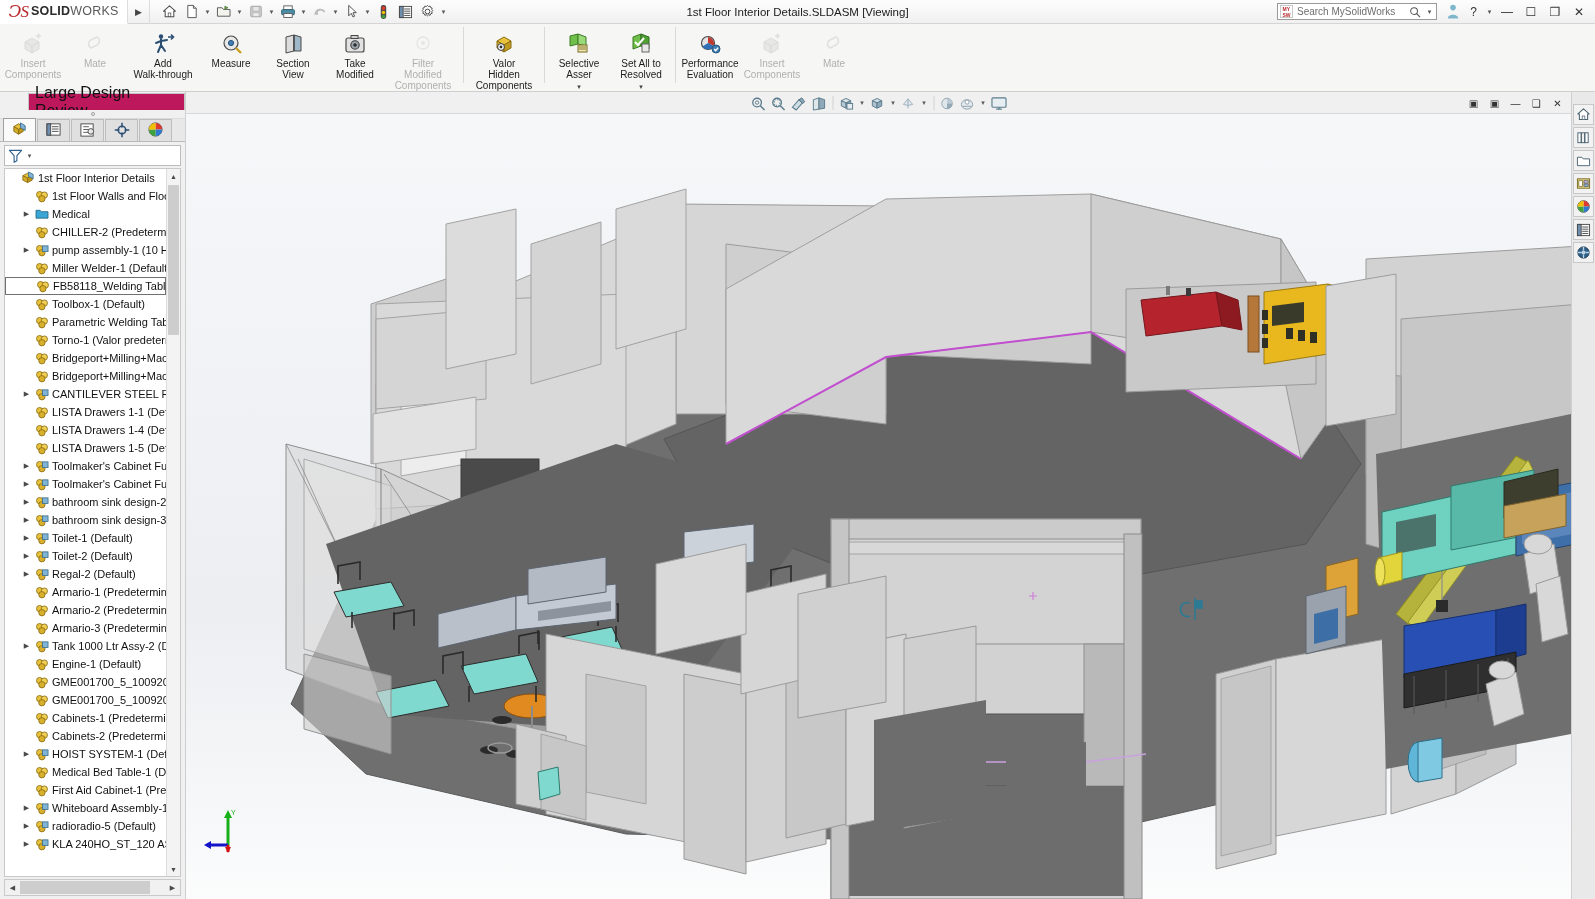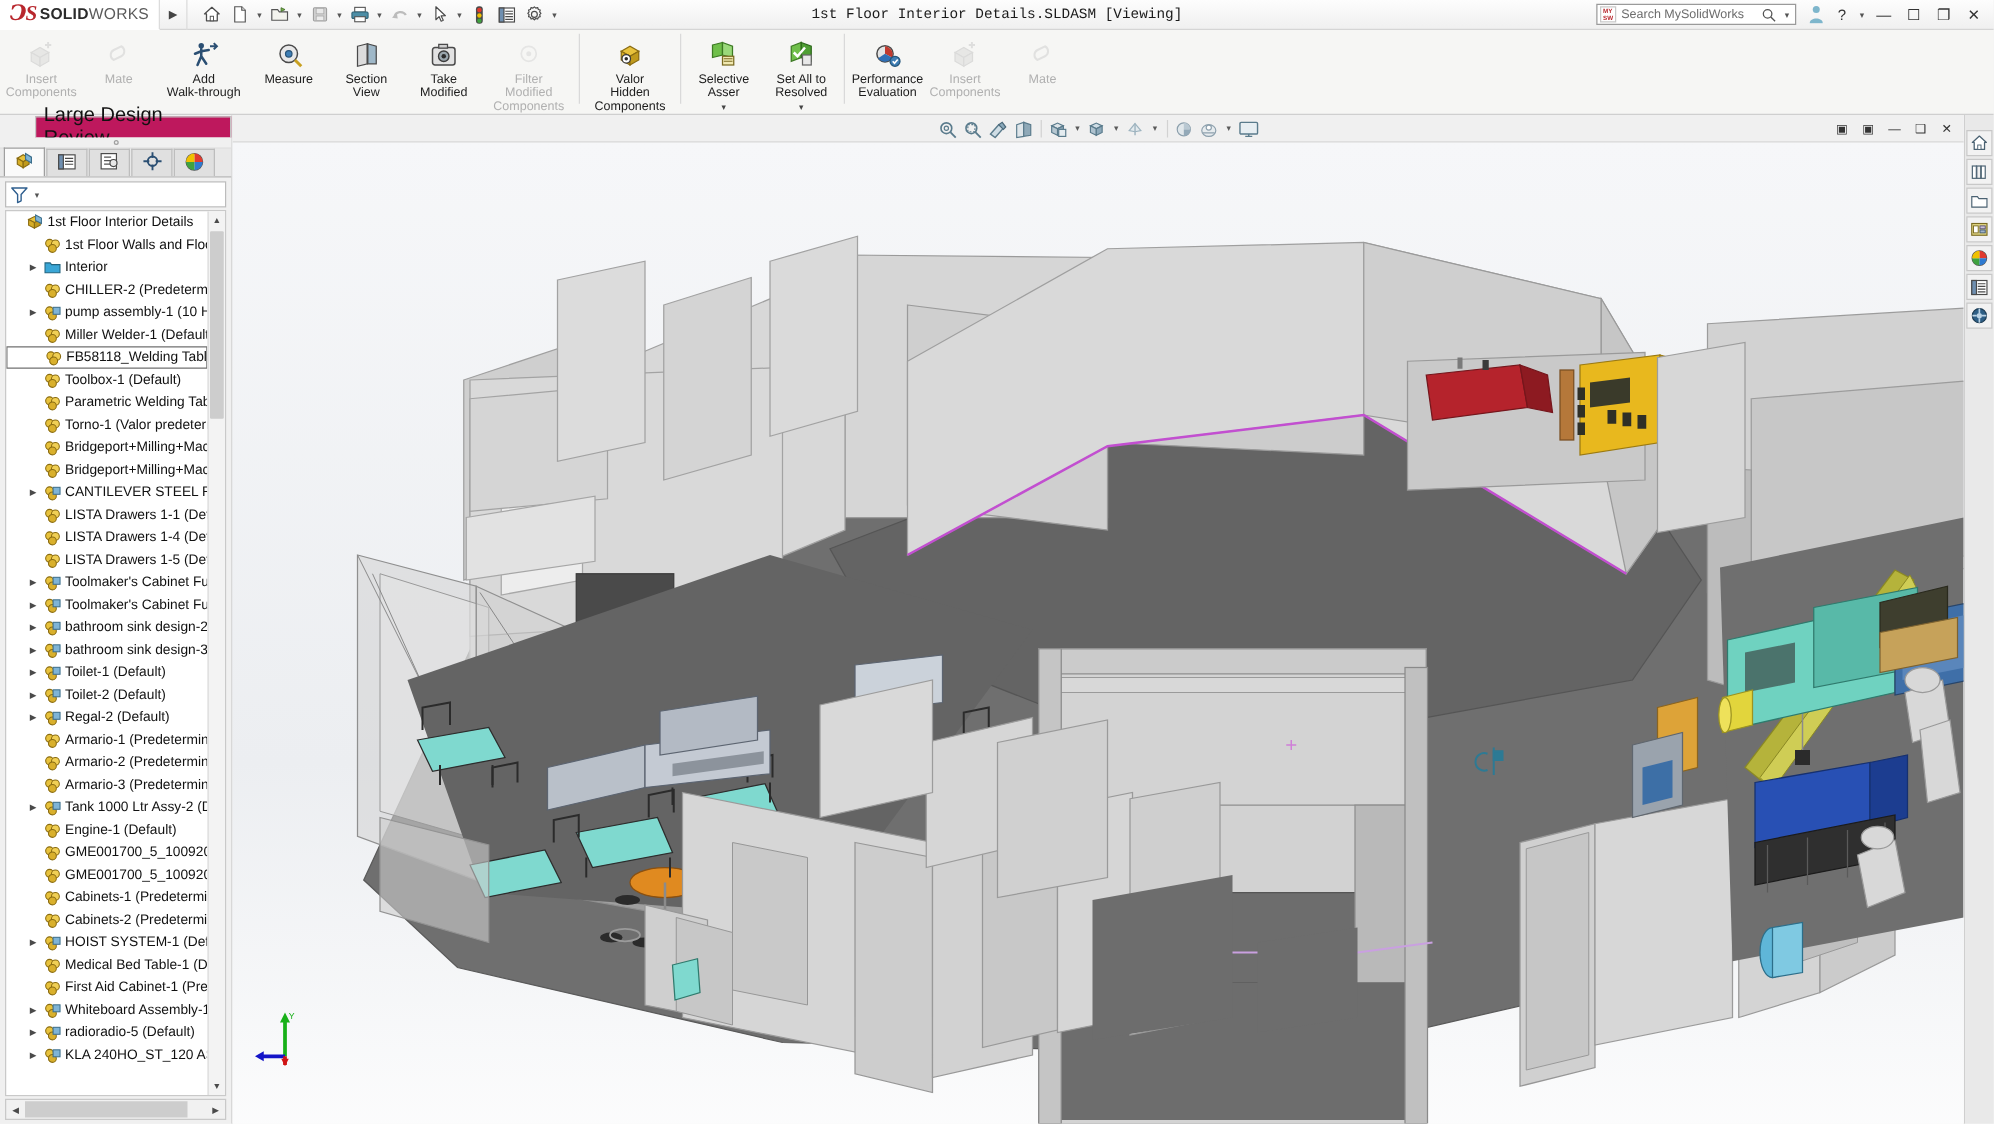--- a/index.html
+++ b/index.html
@@ -19,39 +19,38 @@
     display:flex;align-items:center;
   }
   .logo-box{
     width:128px;height:24px;background:#ffffff;border-right:1px solid #dcdcdc;
     display:flex;align-items:center;justify-content:center;
     border-bottom:1px solid #ffffff;
   }
   .logo{display:flex;align-items:center;gap:3px;}
   .logo .ds{
     font-family:"Liberation Serif","DejaVu Serif",serif;
-    font-style:italic;font-weight:bold;font-size:17px;color:#b8272d;
+    font-style:italic;font-weight:normal;font-size:17px;color:#b8272d;
     letter-spacing:-1px;
   }
   .logo .sw{font-weight:normal;font-size:12.5px;color:#5a5a5a;letter-spacing:.2px;}
   .logo .sw b{color:#2b2b2b;}
   .tb-arrow{
     width:22px;height:24px;display:flex;align-items:center;justify-content:center;
     border-right:1px solid #dcdcdc;color:#444;font-size:9px;
   }
   .qat{display:flex;align-items:center;gap:1px;padding-left:9px;height:24px;}
   .qbtn{
     width:21px;height:21px;display:flex;align-items:center;justify-content:center;
     border:1px solid transparent;border-radius:2px;
   }
   .qcaret{width:9px;height:21px;display:flex;align-items:center;justify-content:center;color:#555;font-size:7px;}
   .title-text{
     position:absolute;left:0;right:0;text-align:center;font-size:11.5px;color:#1a1a1a;
     pointer-events:none;
-    font-family:Liberation Mono, monospace;
   }
   .tb-right{margin-left:auto;display:flex;align-items:center;gap:2px;padding-right:5px;}
   .searchbox{
     width:160px;height:17px;background:#fff;border:1px solid #9a9a9a;
     display:flex;align-items:center;gap:4px;padding:0 2px;margin-right:4px;
   }
   .sw-mini{
     width:13px;height:13px;background:#fff;border:1px solid #c9c9c9;
     color:#b8272d;font-size:5px;font-weight:bold;line-height:6px;
     display:flex;flex-direction:column;align-items:center;justify-content:center;
@@ -587,21 +586,21 @@
               <span class="tlabel">1st Floor Walls and Flooring-1</span>
             </div>
             <div class="trow">
               <span class="indent"></span>
               <span class="twist">▶</span>
               <span style="display: flex; align-items: center; flex: 0 0 auto;">
                 <svg width="14" height="12" viewBox="0 0 15 13">
                   <path d="M1,11 V2.5 h4.5 l1.2,1.5 H14 V11 Z" fill="#3aa6d6" stroke="#22647f" stroke-width=".9"></path>
                 </svg>
               </span>
-              <span class="tlabel">Interior</span>
+              <span class="tlabel">Medical</span>
             </div>
             <div class="trow">
               <span class="indent"></span>
               <span class="twist"></span>
               <span style="display: flex; align-items: center; flex: 0 0 auto;">
                 <svg width="14" height="13" viewBox="0 0 15 14">
                   <circle cx="5" cy="5" r="3.4" fill="#e8c23c" stroke="#8a6c12" stroke-width=".9"></circle>
                   <circle cx="10" cy="5.5" r="3.4" fill="#f0cf55" stroke="#8a6c12" stroke-width=".9"></circle>
                   <circle cx="7.4" cy="9.4" r="3.4" fill="#d9b02c" stroke="#8a6c12" stroke-width=".9"></circle>
                 </svg>

